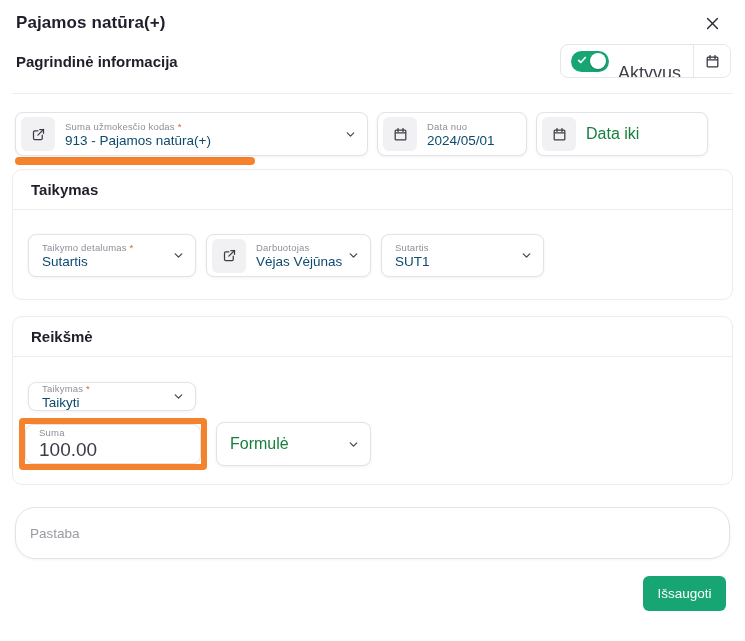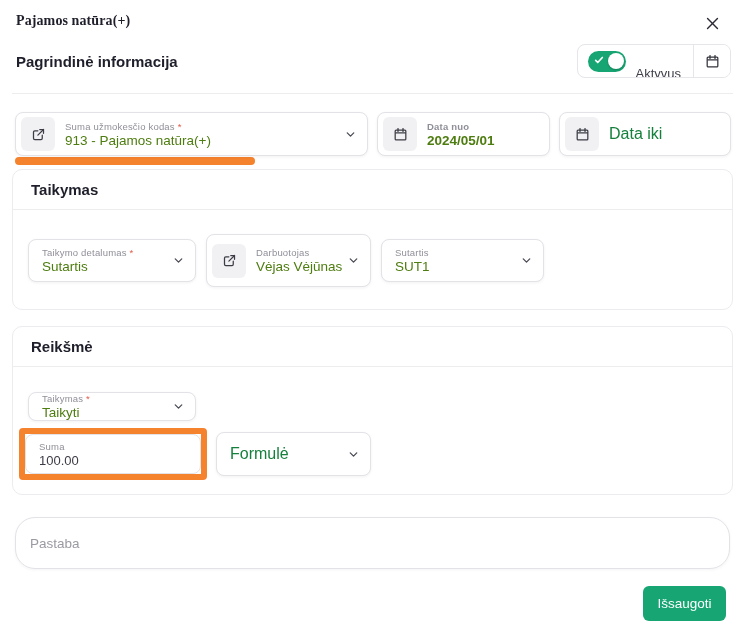--- a/index.html
+++ b/index.html
@@ -17,25 +17,24 @@
   }
 
   
   .dialog-header {
     padding: 13px 16px 0 16px;
     display: flex;
     justify-content: space-between;
     align-items: flex-start;
   }
   .dialog-title {
-    font-size: 14px;
+    font-size: 17px;
     font-weight: bold;
     color: #1f1f2b;
     letter-spacing: .1px;
-    font-family: Liberation Serif, serif;
   }
   .close-btn {
     background: none; border: none; cursor: pointer;
     color: #2b2b35; padding: 2px; margin-right: 6px;
     line-height: 0;
   }
 
   
   .section-header-row {
     display: flex;
@@ -72,21 +71,21 @@
   .switch .check {
     position: absolute; left: 6px; top: 4.5px;
     color: #fff; line-height: 0;
   }
   .switch .knob {
     position: absolute; right: 2.5px; top: 2.5px;
     width: 16px; height: 16px;
     background: #fff; border-radius: 50%;
     box-shadow: 0 1px 2px rgba(0,0,0,.25);
   }
-  .toggle-label { font-size: 13px; color: #3f3f4a; margin-top: 24px; }
+  .toggle-label { font-size: 18px; color: #3f3f4a; margin-top: 24px; }
   .toggle-divider { width: 1px; background: #e5e5ea; }
   .calendar-cell {
     display: flex; align-items: center; justify-content: center;
     width: 36px; background: #fff; border: none; cursor: pointer;
     color: #33333d;
   }
 
   .hr {
     border: none;
     border-top: 1px solid #ededf0;
@@ -123,34 +122,34 @@
   .field .stack { display: flex; flex-direction: column; min-width: 0; }
   .f-label {
     font-size: 9.5px;
     color: #8f8f99;
     letter-spacing: .2px;
     white-space: nowrap;
   }
   .f-label .req { color: #e25c4a; }
   .f-value {
     font-size: 13.5px;
-    color: #4d7c0f;
+    color: #0c4a6e;
     margin-top: 1px;
     white-space: nowrap;
   }
   .f-placeholder {
     font-size: 16px;
     color: #15803d;
     white-space: nowrap;
   }
   .chev { margin-left: auto; color: #4a4a55; line-height: 0; padding-left: 8px; }
   .field.pad-left { padding-left: 13px; }
 
   .w-salary   { width: 353px; }
-  .w-datefrom { width: 173px; font-weight: bold; }
+  .w-datefrom { width: 150px; }
   .w-dateto   { width: 172px; }
 
   
   .annotation-bar {
     width: 240px; height: 8px;
     margin: 1px 0 0 15px;
     background: #f5822d;
     border-radius: 4px;
   }
 
@@ -166,21 +165,21 @@
     padding: 11px 18px;
     font-size: 15px;
     font-weight: bold;
     color: #1f1f2b;
     border-bottom: 1px solid #ededf0;
   }
   .card-body { padding: 24px 15px 22px 15px; }
   .row { display: flex; gap: 10px; align-items: center; }
 
   .w-detail   { width: 168px; height: 43px; }
-  .w-employee { width: 165px; height: 53px; }
+  .w-employee { width: 165px; height: 43px; }
   .w-contract { width: 163px; height: 43px; }
   .w-apply    { width: 168px; height: 29px; }
   .w-formula  { width: 155px; height: 44px; }
 
   
   .card-body.value-body { padding: 25px 15px 14px 15px; }
   .value-body .first-row { margin-left: 0; }
   .amount-row {
     display: flex;
     align-items: center;
@@ -199,21 +198,21 @@
     width: 176px; height: 40px;
     border: 1px solid #e2e2e7;
     border-radius: 8px;
     background: #fff;
     padding: 0 10px 0 13px;
   }
   .amount-field .stack { display: flex; flex-direction: column; }
   .amount-input {
     border: none; outline: none;
     font-family: inherit;
-    font-size: 13px; color: #3c3c46;
+    font-size: 19px; color: #3c3c46;
     margin-top: 1px; padding: 0;
     width: 140px;
     background: transparent;
   }
 
   
   .note-field {
     margin: 22px 15px 0 15px;
     height: 52px;
     border: 1px solid #e2e2e7;

